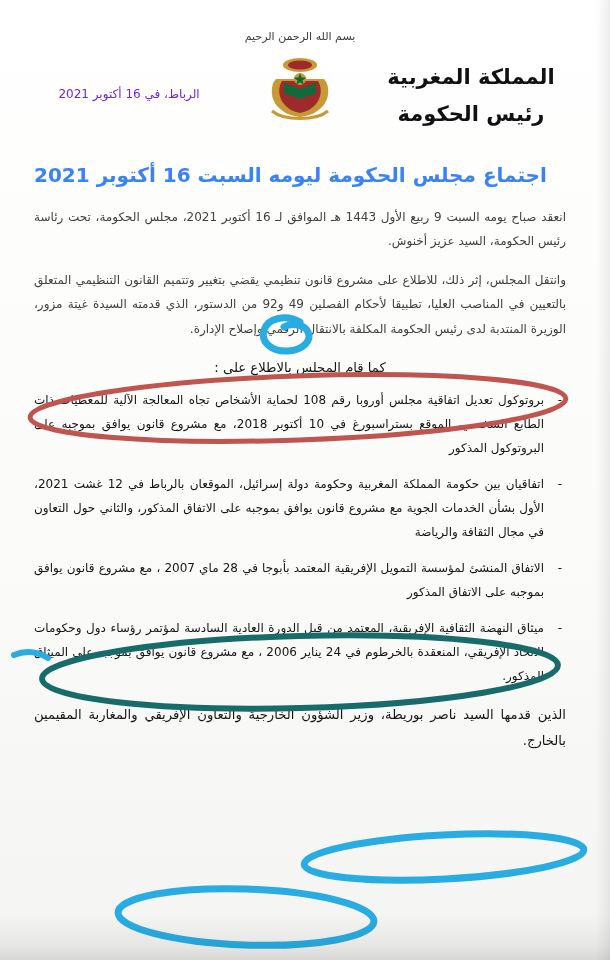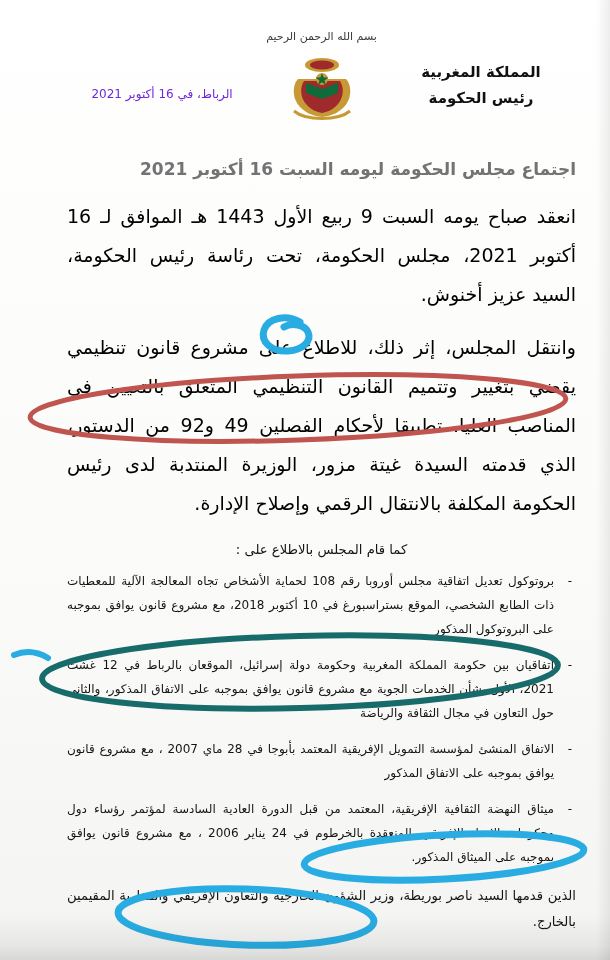--- a/index.html
+++ b/index.html
@@ -23,44 +23,43 @@
     padding: 0;
     box-sizing: border-box;
   }
   .paper {
     position: absolute;
     inset: 0;
     background: linear-gradient(180deg, #ffffff 0%, #fbfbf9 55%, #f4f4f2 100%);
   }
   .content {
     position: relative;
-    padding: 30px 34px 10px 34px;
+    padding: 30px 44px 10px 34px;
     box-sizing: border-box;
     direction: rtl;
     text-align: justify;
-    margin-left: 33px;
   }
   .basmala {
     text-align: center;
     font-size: 11px;
     color: #3a3a3a;
     letter-spacing: 0.2px;
     margin-bottom: 4px;
   }
   .letterhead {
     display: flex;
     flex-direction: row;
     align-items: flex-start;
     justify-content: space-between;
     margin-top: 6px;
     min-height: 72px;
   }
   .lh-right {
     text-align: center;
-    font-size: 15px;
+    font-size: 21px;
     line-height: 1.75;
     font-weight: bold;
     color: #111;
     width: 190px;
     padding-top: 10px;
   }
   .lh-left {
     text-align: center;
     font-size: 12px;
     color: #6d28d9;
@@ -69,34 +68,34 @@
     direction: rtl;
   }
   .emblem {
     width: 80px;
     height: 80px;
     position: relative;
     flex: 0 0 auto;
   }
   .emblem svg { display: block; }
   .doc-title {
-    text-align: right;
-    font-size: 17px;
+    text-align: left;
+    font-size: 20px;
     font-weight: bold;
     margin: 30px 0 18px 0;
-    color: #737373;
+    color: #3b82f6;
     letter-spacing: 0.2px;
   }
   p.para {
-    font-size: 19px;
+    font-size: 12px;
     line-height: 2.05;
     margin: 0 0 14px 0;
     text-align: justify;
     text-justify: inter-word;
-    color: #000000;
+    color: #404040;
   }
   .lead {
     font-size: 13.2px;
     line-height: 2.0;
     margin: 10px 0 6px 0;
     text-align: center;
     color: #151515;
   }
   ul.bullets {
     list-style: none;

